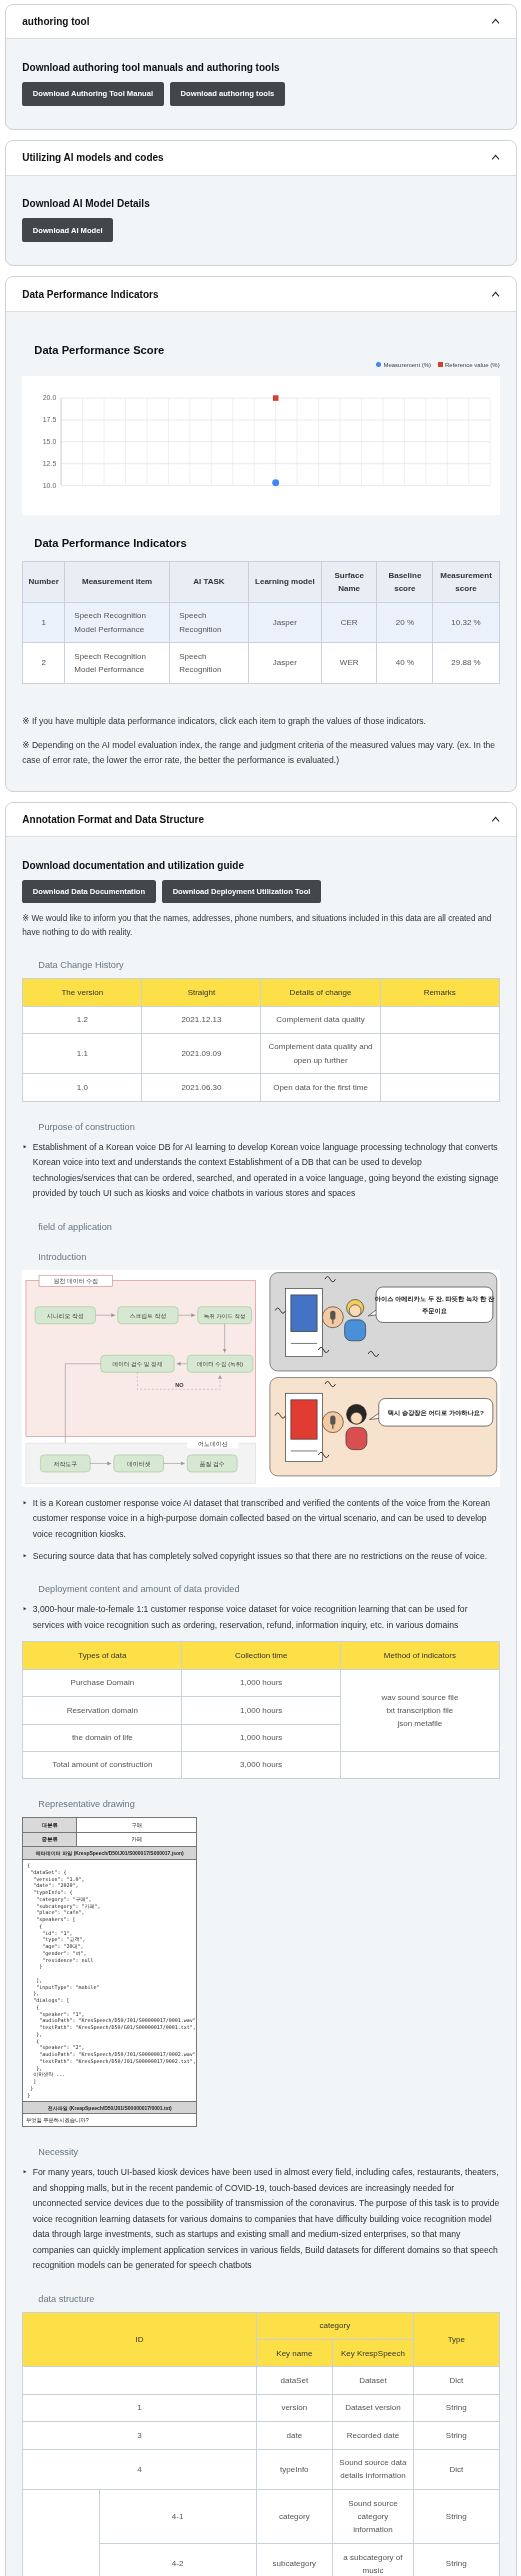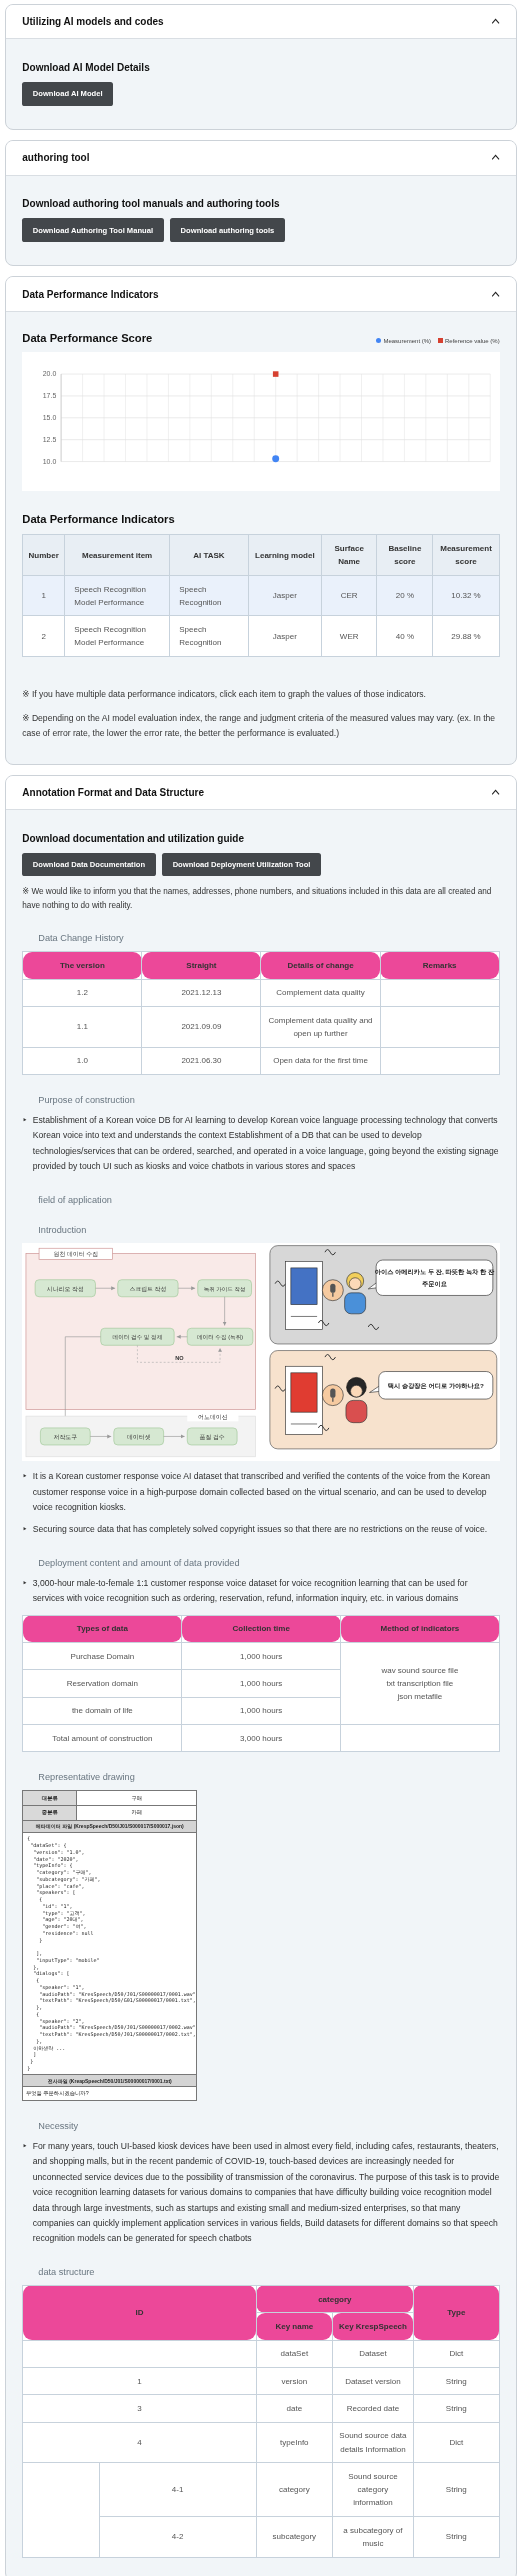--- a/index.html
+++ b/index.html
@@ -3,36 +3,36 @@
 <meta charset="utf-8">
 <style>
   html,body{margin:0;padding:0;background:#fff;font-family:"Liberation Sans","DejaVu Sans",sans-serif;color:#222;}
   .page{width:522px;margin:0 auto;padding:4px 0 13px;box-sizing:border-box;}
   .card{border:0.7px solid #ccd2d8;border-radius:8px;margin:0 5.3px 10px;overflow:hidden;background:#f1f5f8;}
   .card-header{background:#fff;display:flex;justify-content:space-between;align-items:center;padding:11.2px 16px;border-bottom:0.7px solid #d9dee3;cursor:pointer;}
   .card-title{font-weight:bold;font-size:10px;color:#111;}
   .chev{width:9.2px;height:9.2px;flex:0 0 auto;}
   .card-body{padding:20px 16px 22.4px;}
   .section-h{font-size:10px;font-weight:bold;color:#101010;margin:2.6px 0 9.2px;}
-  .big-h{font-size:11.2px;font-weight:bold;color:#101010;margin:0;}
+  .big-h{font-size:11.2px;font-weight:bold;color:#101010;margin:12px;}
   .btn-row{display:flex;gap:6.6px;margin:2.6px 0 1.3px;flex-wrap:wrap;}
   .btn{background:#43474b;color:#fff;font-size:7.6px;font-weight:bold;padding:7.2px 10.5px;border-radius:2.6px;border:none;cursor:pointer;font-family:inherit;}
   .note{font-size:8.6px;color:#333;line-height:1.75;margin:6.6px 0 0;}
   .notes{margin-top:30px;}
   .notes .note{margin-top:9.2px;}
   .small-note{font-size:8.2px;color:#333;line-height:1.7;margin:9.2px 0 0;}
   .subhead{color:#697680;font-size:9.2px;margin:20px 16px 8px;}
   .bullets{list-style:none;margin:5.3px 0 0;padding:0;}
   .bullets li{position:relative;padding-left:10.5px;margin:6.6px 0;font-size:8.6px;color:#2e2e2e;line-height:1.8;}
   .bullets li::before{content:"\2023";position:absolute;left:0;top:0;color:#333;}
   
   table.tbl{width:100%;border-collapse:collapse;background:#fff;font-size:8px;color:#555;}
   table.tbl th,table.tbl td{border:0.7px solid #c7d2dc;padding:6.6px 5.3px;text-align:center;vertical-align:middle;line-height:1.65;}
   table.tbl th{color:#333;font-weight:bold;background:#e8eef4;}
-  table.tbl.blue th{background:#ec4899;font-weight:bold;color:#333;border-radius:9px;}
+  table.tbl.blue th{background:#fde047;font-weight:normal;color:#333;}
   table.tbl tr.hl td{background:#eaf1fb;}
   table.tbl td.al,table.tbl th.al{text-align:left;padding-left:9.2px;}
   table.tbl td.pre{white-space:pre-line;}
   
   .score-row{display:flex;justify-content:space-between;align-items:flex-end;margin-bottom:8px;}
   .legend{display:flex;gap:6.6px;align-items:center;font-size:6px;color:#444;}
   .legend .li{display:flex;align-items:center;gap:2px;}
   .legend .mk{display:inline-block;width:5.3px;height:5.3px;}
   .legend .mk.circle{border-radius:50%;}
   .chart-wrap{background:#fff;padding:4px 2.6px 6.6px;}
@@ -47,45 +47,45 @@
   .fig{margin-top:5.3px;}
   svg text{font-family:"Liberation Sans","DejaVu Sans",sans-serif;}
 </style>
 </head>
 <body>
 
 <div class="page">
 
   <div class="card">
     <div class="card-header">
-      <span class="card-title">Utilizing AI models and codes</span>
-      <svg class="chev" viewBox="0 0 16 16">
-          <polyline points="2,11 8,4 14,11" fill="none" stroke="#222" stroke-width="1.8"></polyline>
-        </svg>
-    </div>
-    <div class="card-body">
-      <h3 class="section-h">Download AI Model Details</h3>
-      <div class="btn-row">
-        <button class="btn">Download AI Model</button>
-      </div>
-    </div>
-  </div>
-
-  <div class="card">
-    <div class="card-header">
       <span class="card-title">authoring tool</span>
       <svg class="chev" viewBox="0 0 16 16">
           <polyline points="2,11 8,4 14,11" fill="none" stroke="#222" stroke-width="1.8"></polyline>
         </svg>
     </div>
     <div class="card-body">
       <h3 class="section-h">Download authoring tool manuals and authoring tools</h3>
       <div class="btn-row">
         <button class="btn">Download Authoring Tool Manual</button>
         <button class="btn">Download authoring tools</button>
+      </div>
+    </div>
+  </div>
+
+  <div class="card">
+    <div class="card-header">
+      <span class="card-title">Utilizing AI models and codes</span>
+      <svg class="chev" viewBox="0 0 16 16">
+          <polyline points="2,11 8,4 14,11" fill="none" stroke="#222" stroke-width="1.8"></polyline>
+        </svg>
+    </div>
+    <div class="card-body">
+      <h3 class="section-h">Download AI Model Details</h3>
+      <div class="btn-row">
+        <button class="btn">Download AI Model</button>
       </div>
     </div>
   </div>
 
   <div class="card">
     <div class="card-header">
       <span class="card-title">Data Performance Indicators</span>
       <svg class="chev" viewBox="0 0 16 16">
           <polyline points="2,11 8,4 14,11" fill="none" stroke="#222" stroke-width="1.8"></polyline>
         </svg>

